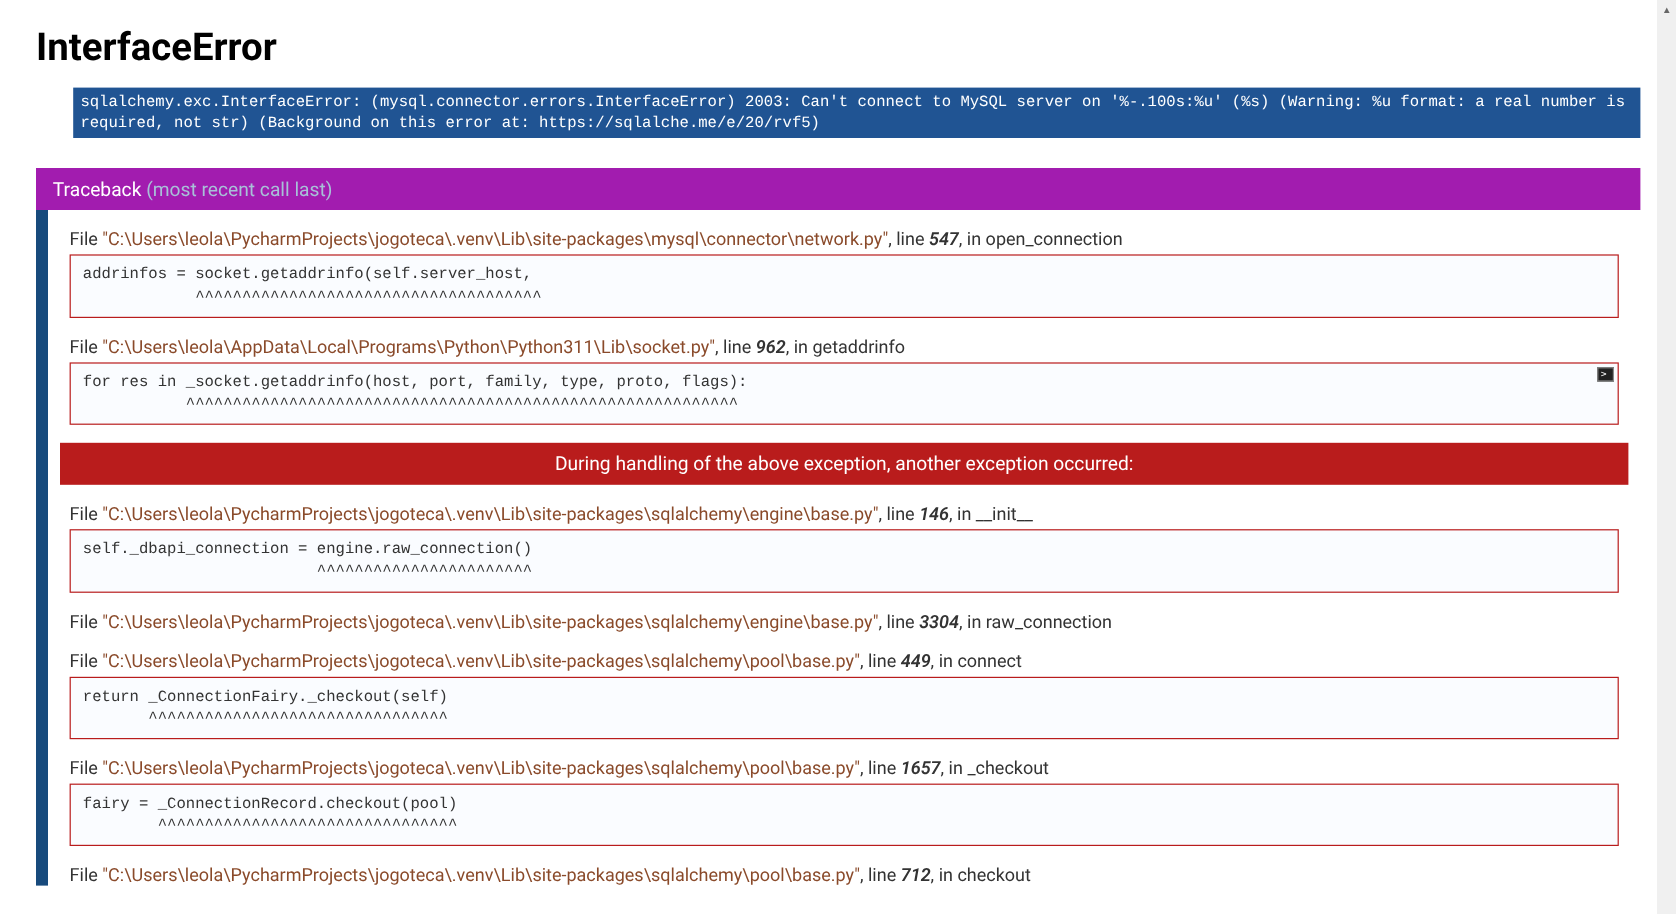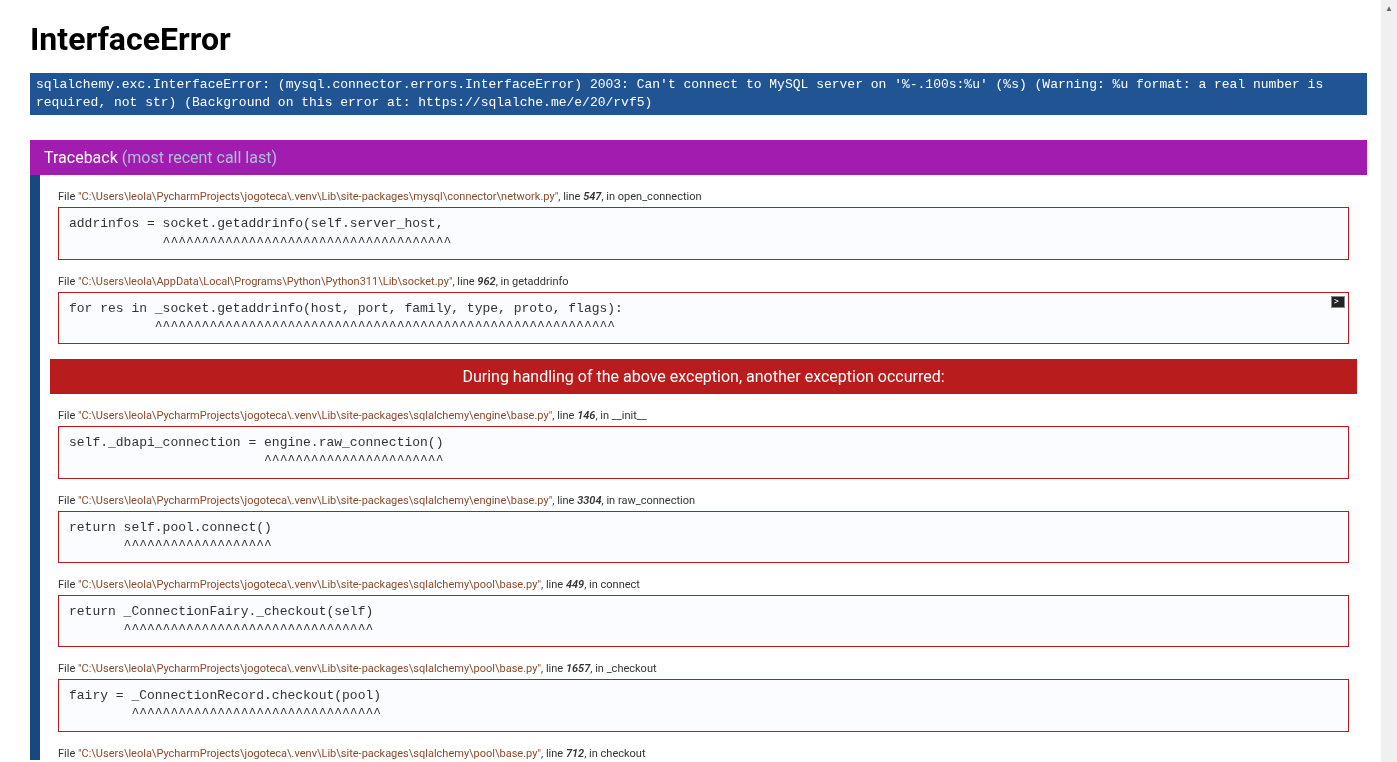--- a/index.html
+++ b/index.html
@@ -21,40 +21,41 @@
     }
     .error-msg {
       background: #205493;
       color: #fff;
       padding: 3px 6px;
       font-family: "Consolas", "Courier New", monospace;
       font-size: 13px;
       margin-bottom: 25px;
       line-height: 1.4;
       word-break: break-word;
+      margin-left: 31px;
     }
     .traceback-header {
       background: #a21caf;
       color: #fff;
       padding: 8px 14px;
       font-size: 16px;
       font-weight: 400;
     }
     .traceback-header .sub {
       color: #a8c0d8;
       font-weight: 400;
     }
     .traceback-body {
       padding: 15px 18px 0 18px;
     }
     .frame {
       margin-bottom: 15px;
     }
     .file-line {
-      font-size: 11px;
+      font-size: 15px;
       margin-bottom: 4px;
       color: #333;
     }
     .file-line .file-prefix {
       color: #333;
     }
     .file-line .path {
       color: #8a4a2a;
     }
     .file-line .line-prefix {
@@ -174,24 +175,20 @@
           <div class="context-banner">During handling of the above exception, another exception occurred:</div>
           <div class="frame">
             <div class="file-line"><span class="file-prefix">File </span><span class="path">"C:\Users\leola\PycharmProjects\jogoteca\.venv\Lib\site-packages\sqlalchemy\engine\base.py"</span><span class="line-prefix">, line </span><span class="lineno">146</span><span class="in-prefix">, in </span><span class="func">__init__</span></div>
             <div class="code-wrap">
               <pre class="code">self._dbapi_connection = engine.raw_connection()
                          ^^^^^^^^^^^^^^^^^^^^^^^</pre>
             </div>
           </div>
           <div class="frame">
             <div class="file-line"><span class="file-prefix">File </span><span class="path">"C:\Users\leola\PycharmProjects\jogoteca\.venv\Lib\site-packages\sqlalchemy\engine\base.py"</span><span class="line-prefix">, line </span><span class="lineno">3304</span><span class="in-prefix">, in </span><span class="func">raw_connection</span></div>
-            <div class="code-wrap">
-              <pre class="code">return self.pool.connect()
-       ^^^^^^^^^^^^^^^^^^^</pre>
-            </div>
           </div>
           <div class="frame">
             <div class="file-line"><span class="file-prefix">File </span><span class="path">"C:\Users\leola\PycharmProjects\jogoteca\.venv\Lib\site-packages\sqlalchemy\pool\base.py"</span><span class="line-prefix">, line </span><span class="lineno">449</span><span class="in-prefix">, in </span><span class="func">connect</span></div>
             <div class="code-wrap">
               <pre class="code">return _ConnectionFairy._checkout(self)
        ^^^^^^^^^^^^^^^^^^^^^^^^^^^^^^^^</pre>
             </div>
           </div>
           <div class="frame">
             <div class="file-line"><span class="file-prefix">File </span><span class="path">"C:\Users\leola\PycharmProjects\jogoteca\.venv\Lib\site-packages\sqlalchemy\pool\base.py"</span><span class="line-prefix">, line </span><span class="lineno">1657</span><span class="in-prefix">, in </span><span class="func">_checkout</span></div>

